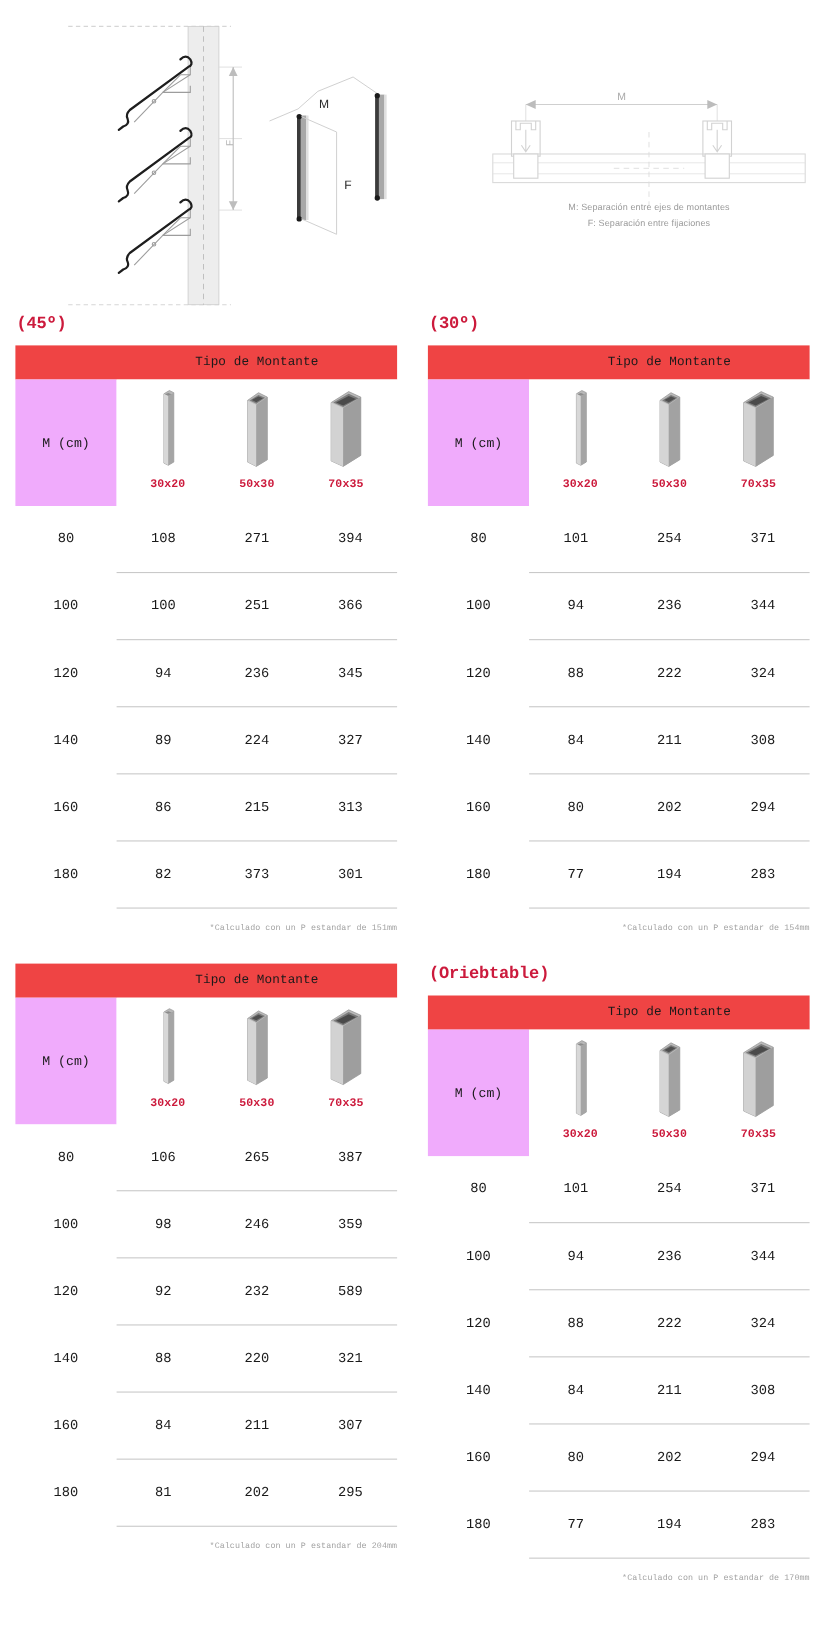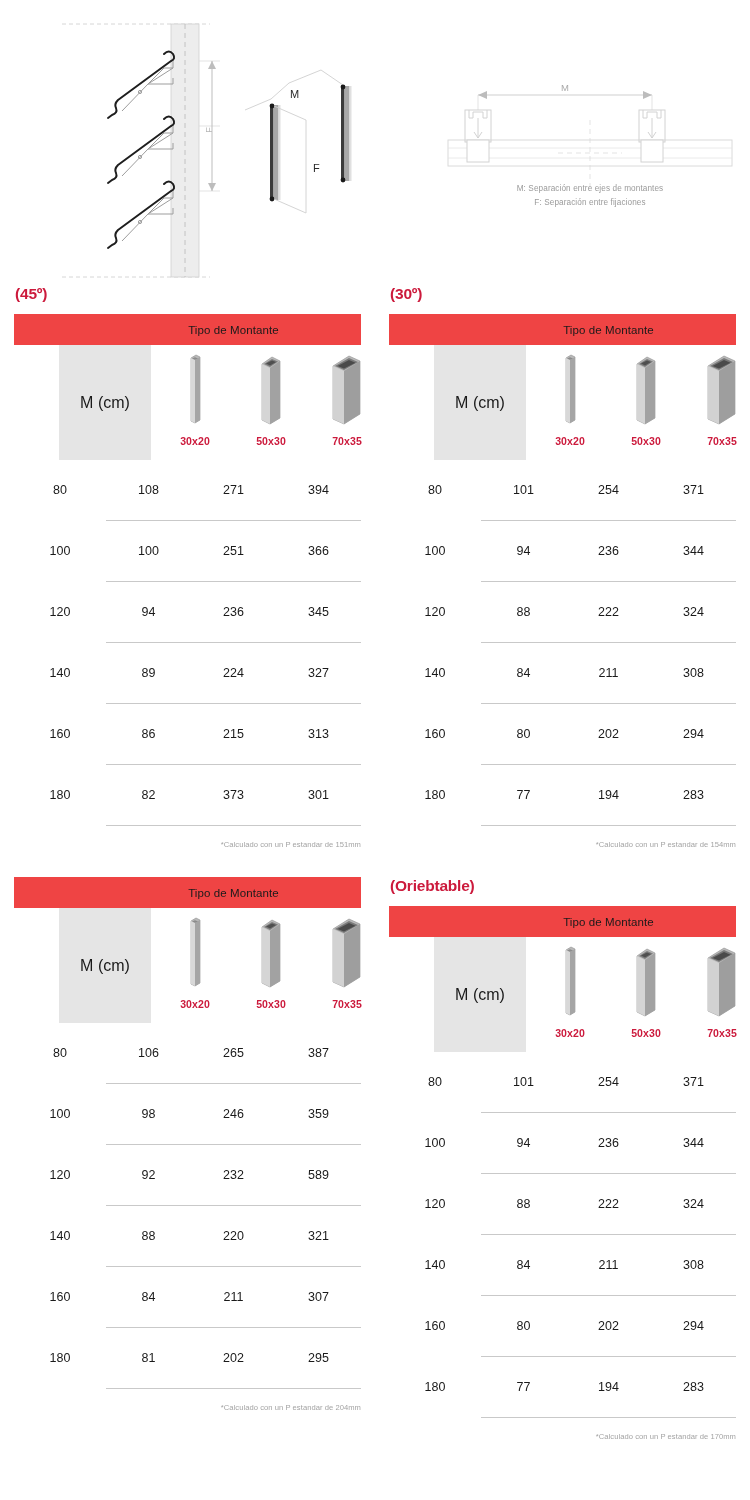--- a/index.html
+++ b/index.html
@@ -33,21 +33,21 @@
     letter-spacing:.1px;
   }
 
   
   .tables {
     position:relative;
     width:750px;
     padding:0;
   }
   .trow { display:flex; }
-  .tcell { width:375px; padding:0 14px 0 14px; }
+  .tcell { width:375px; padding:0 14px 0 14px;font-family:Liberation Mono, monospace; }
 
   .tbl-title {
     font-size:15.5px;
     font-weight:bold;
     color:#cc1a3c;
     letter-spacing:-.2px;
     margin:0 0 11px 1px;
   }
 
   
@@ -65,27 +65,26 @@
     font-size:11.5px;
     color:#1a1a1a;
     letter-spacing:.1px;
   }
   .hdr-lower {
     display:flex;
     height:115px;
   }
   .mcol {
     width:92px; flex:0 0 92px;
-    background:#e5e5e5;
+    background:#f0abfc;
     display:flex;
     align-items:center;
     justify-content:center;
-    font-size:16px;
+    font-size:12px;
     color:#1a1a1a;
-    margin-left:45px;
   }
   .profiles {
     flex:1;
     background:#ffffff;
     display:flex;
     align-items:center;
     justify-content:space-around;
     padding:0 6px 6px 6px;
   }
   .profile {

